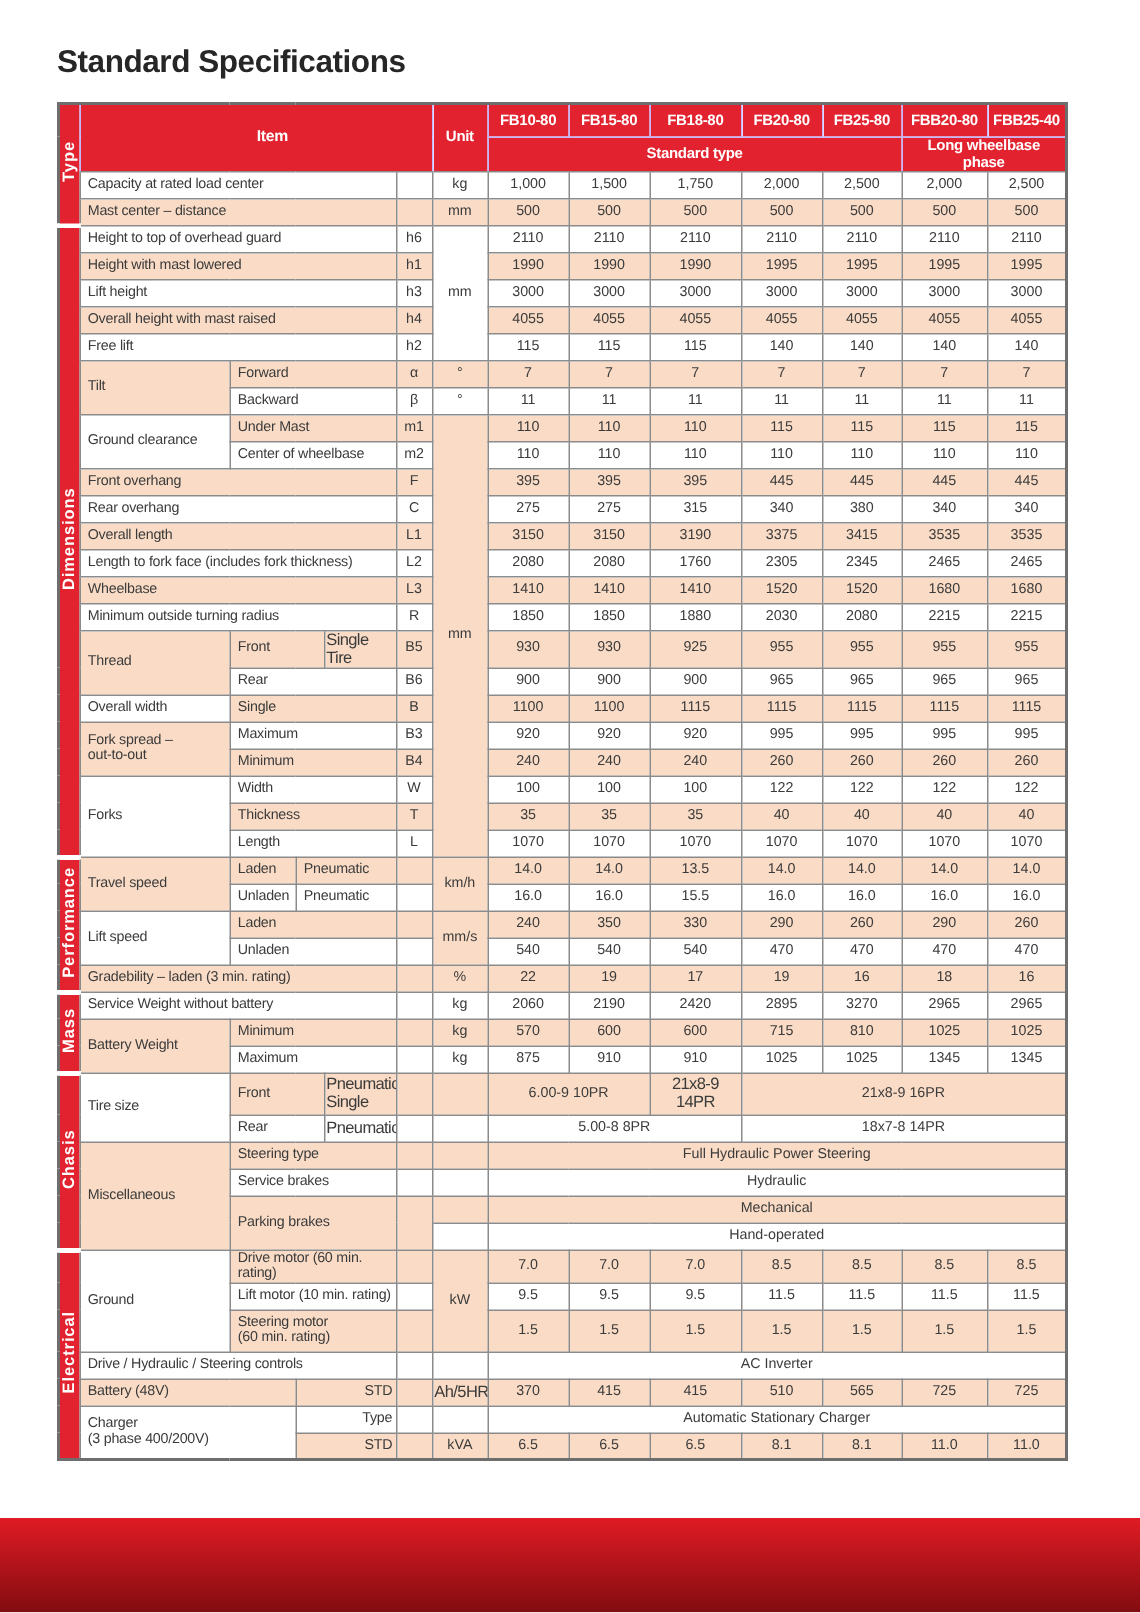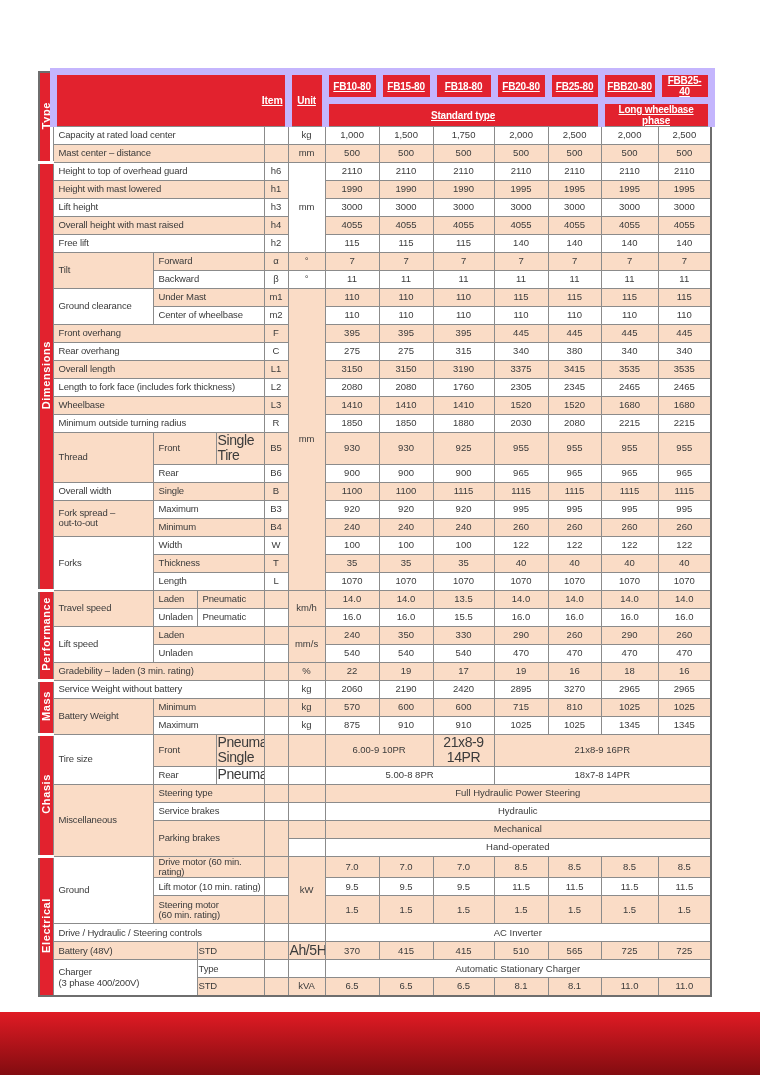--- a/index.html
+++ b/index.html
@@ -14,37 +14,38 @@
      border-collapse:collapse;table-layout:fixed;border:2px solid #6e6e6e;}
   #spec-table tr{height:18px;}
   #spec-table tr.hh1{height:22px;}
   #spec-table tr.hh2{height:21px;}
   #spec-table tr.tall{height:28px;}
   td{border:1px solid var(--grid);font-size:9.5px;color:var(--text);
      text-align:center;vertical-align:middle;padding:0 2px;overflow:hidden;
      line-height:1.1;}
   td.w{background:#fff;} td.p{background:var(--peach);}
   td.item,td.sub{text-align:left;padding-left:5px;letter-spacing:-0.15px;white-space:pre-line;}
-  td.ctr{text-align:left;padding-left:1px;}
-  td.sm{font-size:14px;letter-spacing:-0.4px;padding:0 1px;}
+  td.ctr{text-align:right;padding-left:1px;}
+  td.sm{font-size:11px;letter-spacing:-0.4px;padding:0 1px;}
   td.code{padding:0 1px;}
-  td.hdr{background:var(--red);color:#fff;font-weight:bold;border:7px solid #c4b5fd;
-     font-size:10px;letter-spacing:-0.2px;text-decoration:underline;}
-  td.item-h{text-align:right;padding-left:24px;font-size:10.5px;}
+  td.hdr{background:var(--red);color:#fff;font-weight:bold;border:1px solid #c4b5fd;
+     font-size:10px;letter-spacing:-0.2px;}
+  td.item-h{text-align:center;padding-left:24px;font-size:10.5px;}
   td.bb{border-bottom:1px solid var(--grid);}
   td.band{background:var(--red);border:none;padding:0;}
   td.band.gap{border-top:3px solid #fff;}
   td.band span{display:inline-block;writing-mode:vertical-rl;transform:rotate(180deg);
      color:#fff;font-weight:bold;font-size:11px;letter-spacing:0.6px;white-space:nowrap;}
   #bottom-banner{position:absolute;left:0;top:1012px;width:760px;height:63px;}
 </style>
 </head>
 <body>
 
 <div id="page">
+  <h1>Standard Specifications</h1>
 
   <table id="spec-table">
     <colgroup>
       <col style="width:14px">
         <col style="width:100px">
         <col style="width:44px">
       <col style="width:19px">
         <col style="width:48px">
         <col style="width:24px">
       <col style="width:37px">

